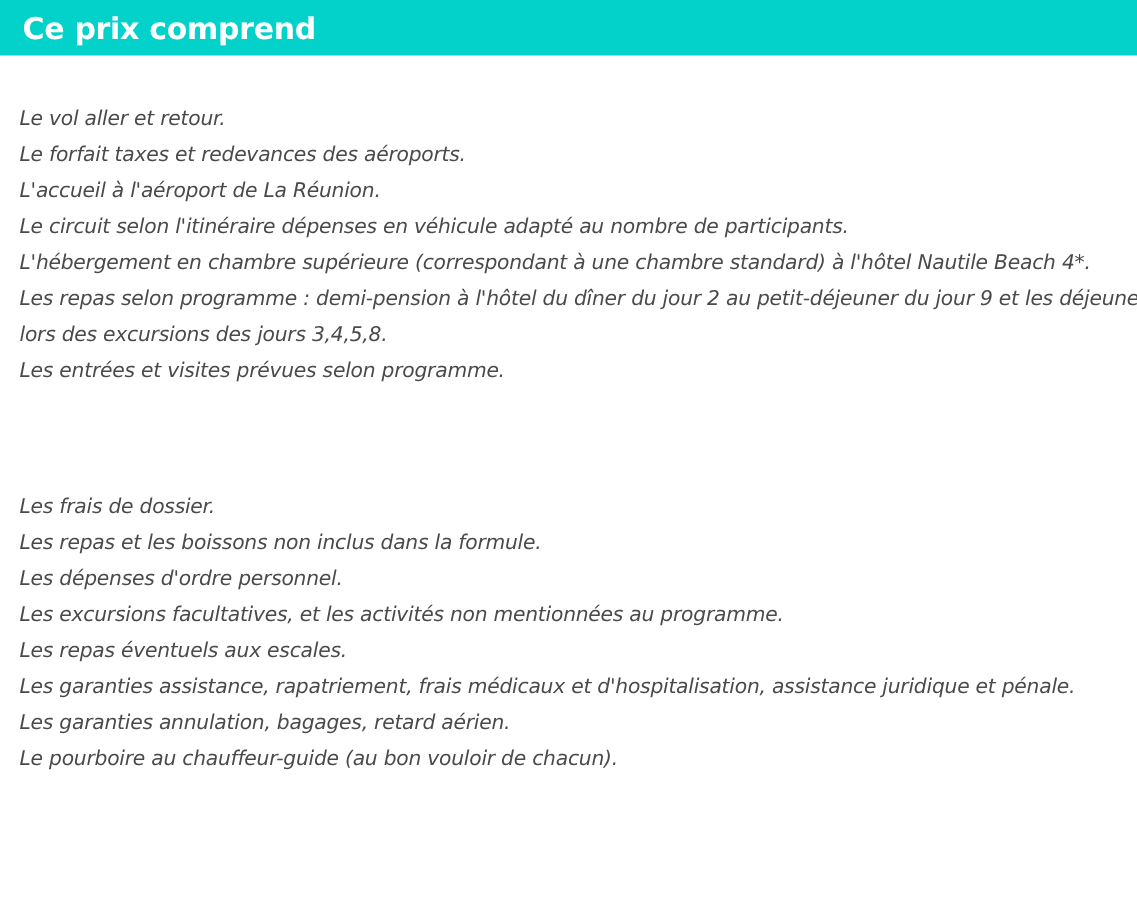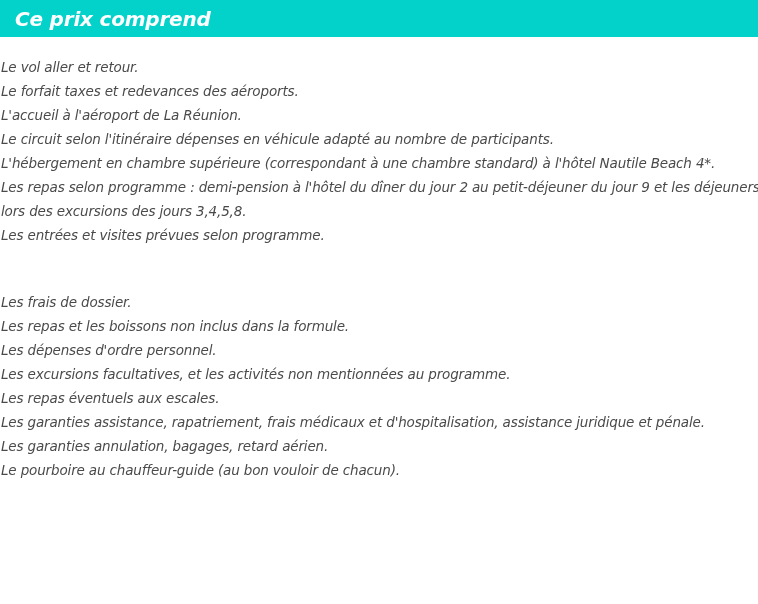--- a/index.html
+++ b/index.html
@@ -27,33 +27,32 @@
     box-sizing: border-box;
     display: flex;
     align-items: center;
   }
   .band-1 { height: 37px; }
   .band-2 { height: 37px; }
 
   .section-title {
     color: #ffffff;
     font-family: "DejaVu Sans", sans-serif;
-    font-style: italic;
     font-weight: bold;
     font-size: 20px;
     line-height: 20px;
     letter-spacing: -0.2px;
     padding-left: 15px;
     white-space: nowrap;
   }
 
   
   .item-list {
     list-style: none;
-    margin: 0;
+    margin: 12px;
     padding: 0;
   }
   .item {
     color: #4a4a4a;
     font-family: "DejaVu Sans", sans-serif;
     font-style: italic;
     font-size: 13.5px;
     line-height: 24px;
     letter-spacing: -0.15px;
     padding-left: 1px;

